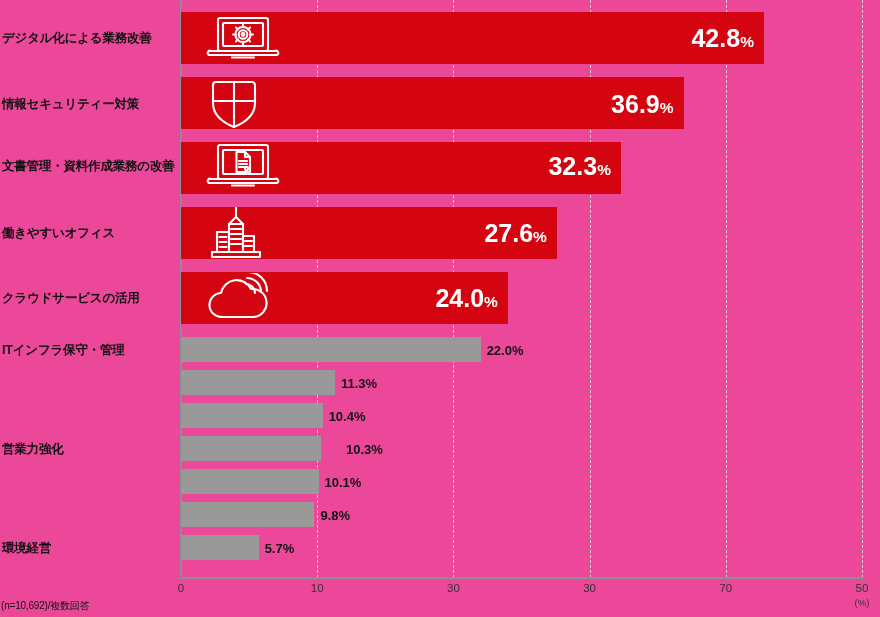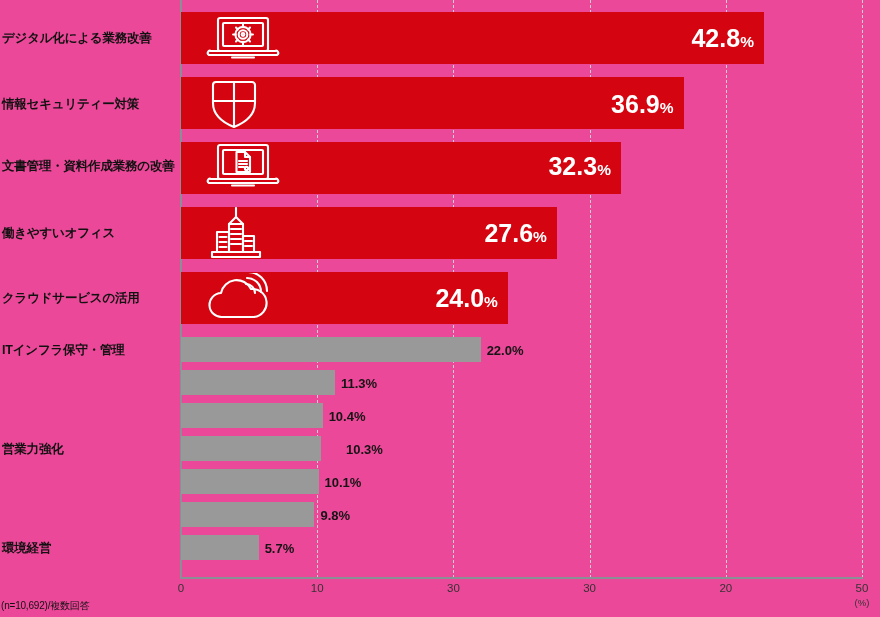--- a/index.html
+++ b/index.html
@@ -259,19 +259,19 @@
         <div class="cat-label" style="top: 50%; transform: translateY(-50%);">環境経営</div>
         <div class="bar gray" style="top: 0px; width: 77.634px; height: 25px; background: rgb(153, 153, 153);"></div>
         <div class="val outside" style="top: 50%; transform: translateY(-50%); left: 264.634px;"><span class="num">5.7%</span></div>
       </div>
     </div>
   <div id="ticks">
       <div class="tick" style="left: 181px;">0</div>
       <div class="tick" style="left: 317.2px;">10</div>
       <div class="tick" style="left: 453.4px;">30</div>
       <div class="tick" style="left: 589.6px;">30</div>
-      <div class="tick" style="left: 725.8px;">20</div>
+      <div class="tick" style="left: 725.8px;">70</div>
       <div class="tick" style="left: 862px;">50</div>
     </div>
 
   <div id="unit-label" style="left: 862px;">(%)</div>
   <div id="footnote">(n=10,692)/複数回答</div>
 </div>
 
 </body></html>

